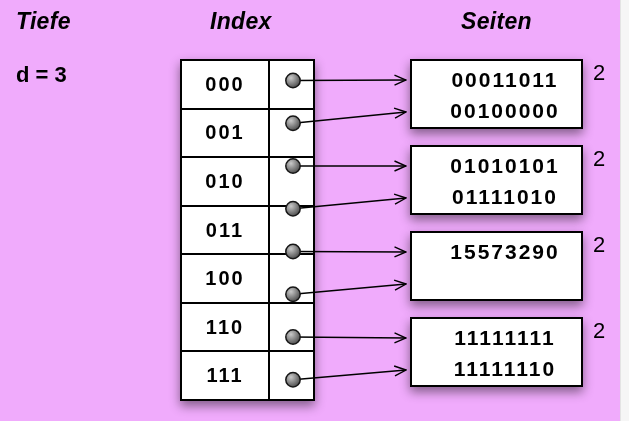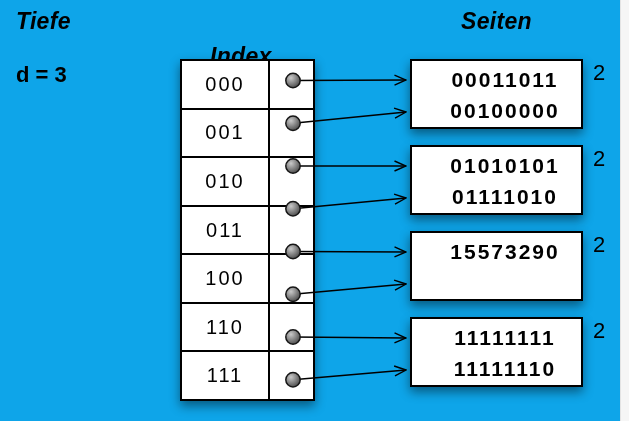--- a/index.html
+++ b/index.html
@@ -1,38 +1,38 @@
 <!DOCTYPE html>
 <html><head>
 <meta charset="utf-8">
 <style>
   html,body{margin:0;padding:0;background:#ffffff;}
   .stage{
     position:relative;width:629px;height:421px;overflow:hidden;
-    background:#0ea5e9;color:#000;
+    background:#f0abfc;color:#000;
     font-family:"Liberation Sans","DejaVu Sans",sans-serif;
   }
   .hdr{position:absolute;font-style:italic;font-weight:600;font-size:23px;letter-spacing:.3px;white-space:nowrap;}
   #h-tiefe{left:16px;top:8px;}
-  #h-index{left:210px;top:8px;margin-top:35px;}
+  #h-index{left:210px;top:8px;}
   #h-seiten{left:461px;top:8px;}
   .depth{position:absolute;left:16px;top:62px;font-weight:600;font-size:22px;white-space:nowrap;}
 
   .itable{
     position:absolute;left:180px;top:59px;width:135px;height:342px;
     background:#fff;border:2.5px solid #000;box-sizing:border-box;
     display:flex;flex-direction:column;
     box-shadow:0 5px 10px rgba(0,0,0,.45);
   }
   .irow{flex:1;display:flex;border-bottom:2.5px solid #000;min-height:0;}
   .irow:last-child{border-bottom:none;text-align:center;}
   .bits{
     flex:0 0 88px;border-right:2px solid #000;box-sizing:border-box;
     display:flex;align-items:center;justify-content:center;
-    font-size:20px;font-weight:400;letter-spacing:2px;
+    font-size:20px;font-weight:700;letter-spacing:2px;
   }
   .ptr{flex:1;}
 
   .page{
     position:absolute;left:410px;width:173px;height:70px;
     background:#fff;border:2.5px solid #000;box-sizing:border-box;
     box-shadow:0 5px 10px rgba(0,0,0,.45);
     text-align:center;padding-top:3px;
   }
   .pv{line-height:31px;font-size:21px;font-weight:600;letter-spacing:2px;padding-left:17px;}

